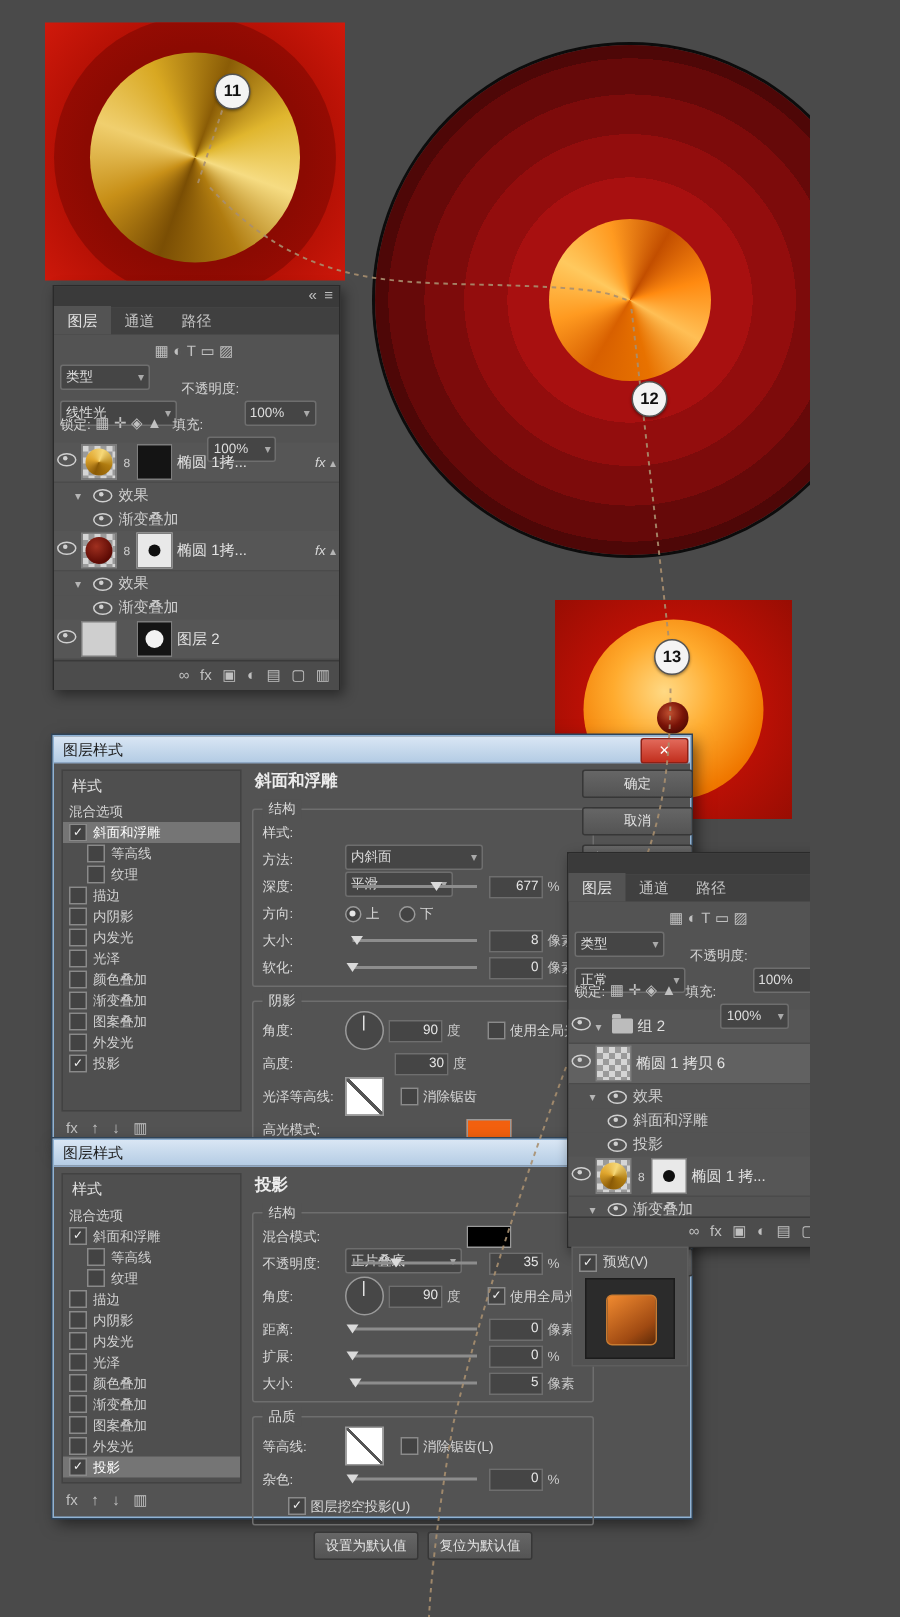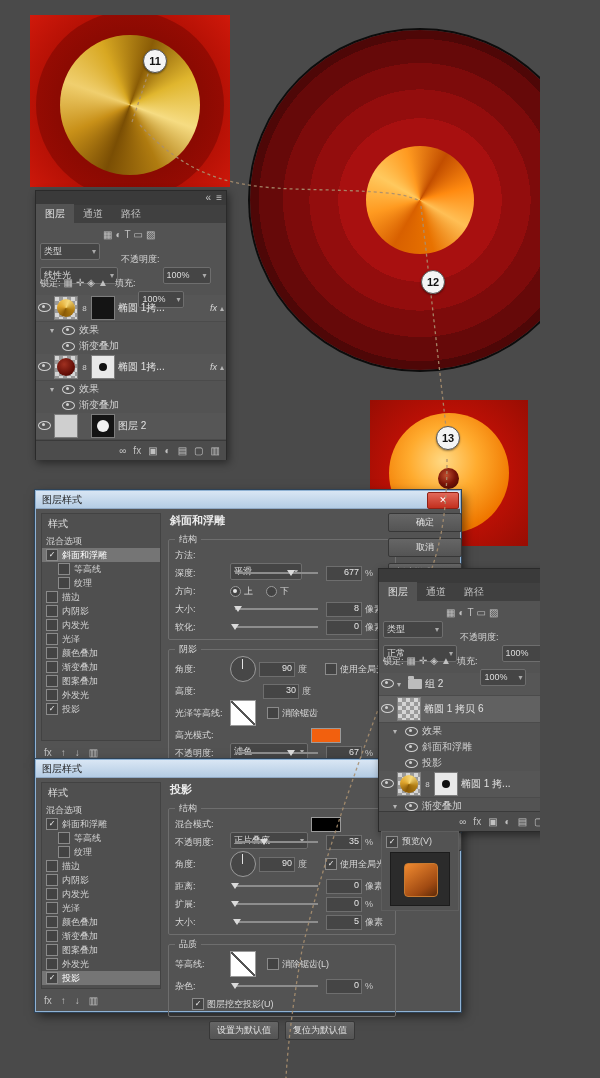--- a/index.html
+++ b/index.html
@@ -137,21 +137,21 @@
       <path d="M132,122 L152,62"></path>
       <path d="M140,125 C200,190 255,188 330,190 S405,196 418,200"></path>
       <path d="M421,206 L447,436"></path>
       <path d="M447,459 C447,530 436,560 420,600 C385,690 330,830 302,950 C295,990 288,1040 286,1078"></path>
     </g>
   </svg>
 
   <div class="abs callout" style="left:143px;top:49px;">
       <span>11</span>
     </div>
-  <div class="abs callout" style="left:421px;top:254px;margin-top:16px;">
+  <div class="abs callout" style="left:421px;top:254px;">
       <span>12</span>
     </div>
   <div class="abs callout" style="left:436px;top:426px;">
       <span>13</span>
     </div>
 
   <div id="panelL" class="abs ps-panel">
     <div class="p-head">
       <span class="ico">«</span>
       <span class="ico">≡</span>
@@ -312,20 +312,26 @@
         </div>
       <div class="sl-item">
           <span class="cb">✓</span>
           <span>投影</span>
         </div>
     </div>
     <div class="dlg-center">
       <div class="dlg-ptitle">斜面和浮雕</div>
       <div class="grp">
         <span class="grp-t">结构</span>
+        <div class="frow">
+            <span class="flabel">样式:</span>
+          <span class="dd" style="width:84px;">
+              <span>内斜面</span>
+            </span>
+          </div>
         <div class="frow">
             <span class="flabel">方法:</span>
           <span class="dd" style="width:64px;">
               <span>平滑</span>
             </span>
           </div>
         <div class="frow">
             <span class="flabel">深度:</span>
           <span class="sl">
               <i style="left:68%;"></i>

